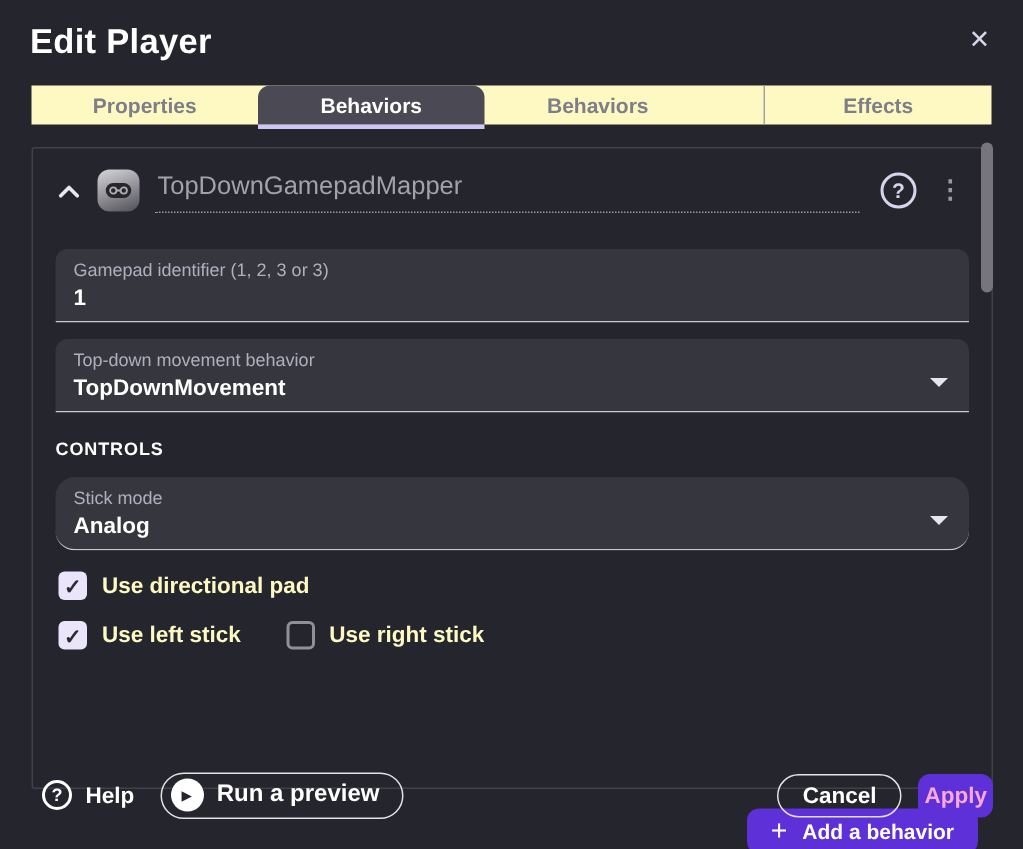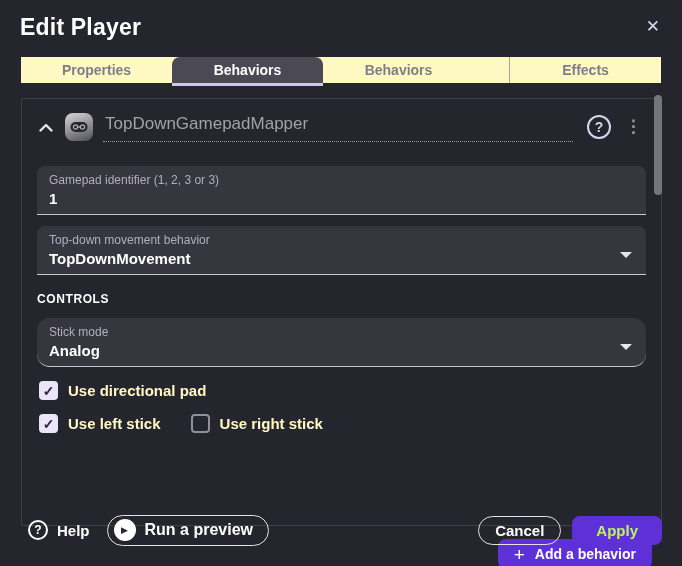--- a/index.html
+++ b/index.html
@@ -70,22 +70,22 @@
                  display:flex; align-items:center; justify-content:center; color:#fff; }
   .help-text { font-size:15px; font-weight:bold; margin-left:9px; }
   .preview-btn { display:flex; align-items:center; border:1px solid #e2e2e8; border-radius:16px; background:none;
                  height:31px; padding:0 15px 0 6px; margin-left:17px; color:#fff; cursor:pointer; font-family:inherit; }
   .play-circle { width:22px; height:22px; background:#fff; border-radius:50%; display:flex; align-items:center;
                  justify-content:center; color:#25252d; font-size:9px; }
   .preview-text { font-size:16px; font-weight:bold; margin-left:9px; }
   .footer-spacer { flex:1; }
   .cancel-btn { border:1px solid #e2e2e8; border-radius:15px; background:none; height:29px; padding:0 16px;
                 color:#fff; font-size:15px; font-weight:bold; font-family:inherit; cursor:pointer; }
-  .apply-btn { border:none; border-radius:8px; background:#5e30d8; height:29px; padding:0 24px; margin-left:11px;
-               color:#bef264; font-size:15px; font-weight:bold; font-family:inherit; cursor:pointer; }
+  .apply-btn { border:none; border-radius:8px; background:#5e30d8; height:29px; padding:0 4px; margin-left:11px;
+               color:#f9a8d4; font-size:15px; font-weight:bold; font-family:inherit; cursor:pointer; }
   
   .scroll-thumb { position:absolute; right:20px; top:95px; width:8px; height:100px; border-radius:4px; background:#75757b; }
 </style>
 </head>
 <body>
 
 <div class="title-row">
   <div class="dialog-title">Edit Player</div>
   <button class="close-btn">✕</button>
 </div>

